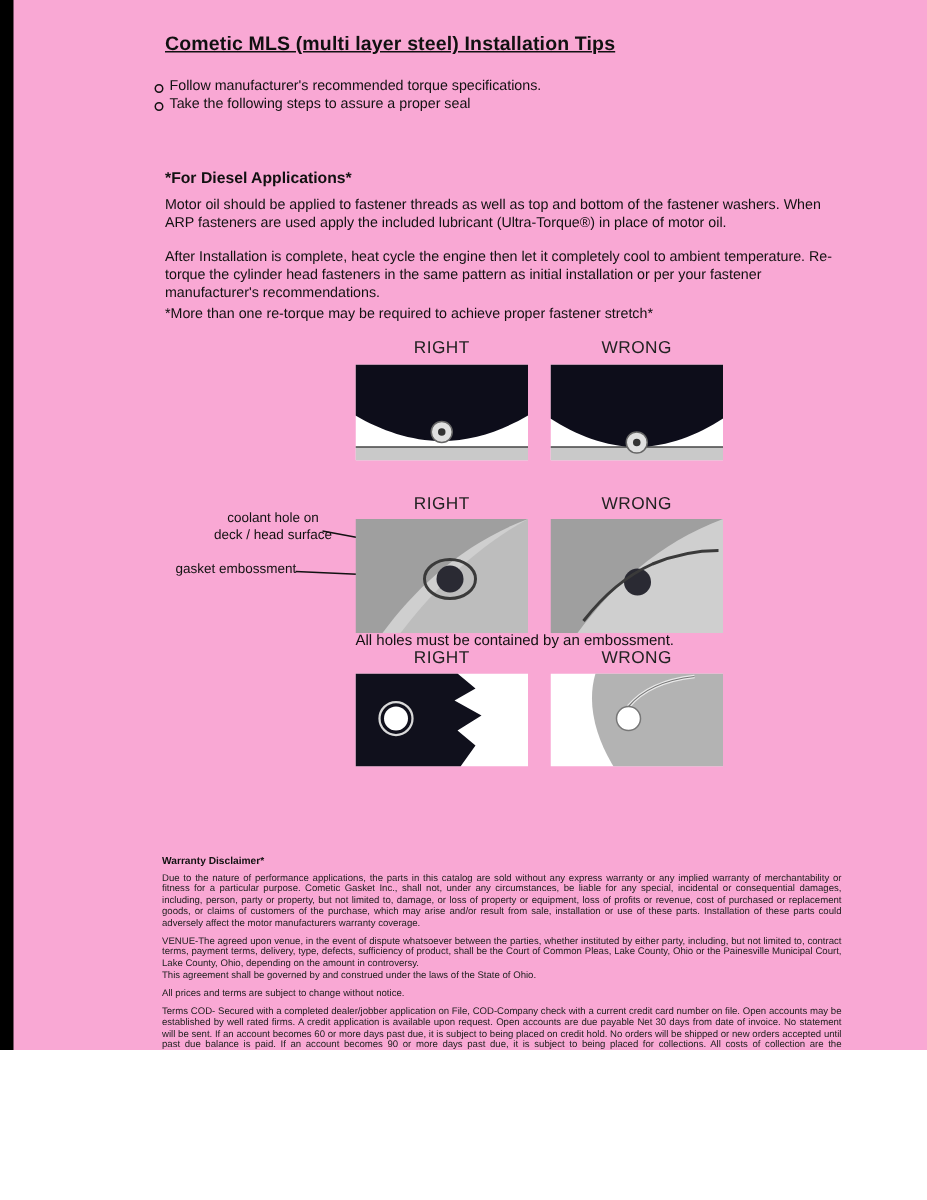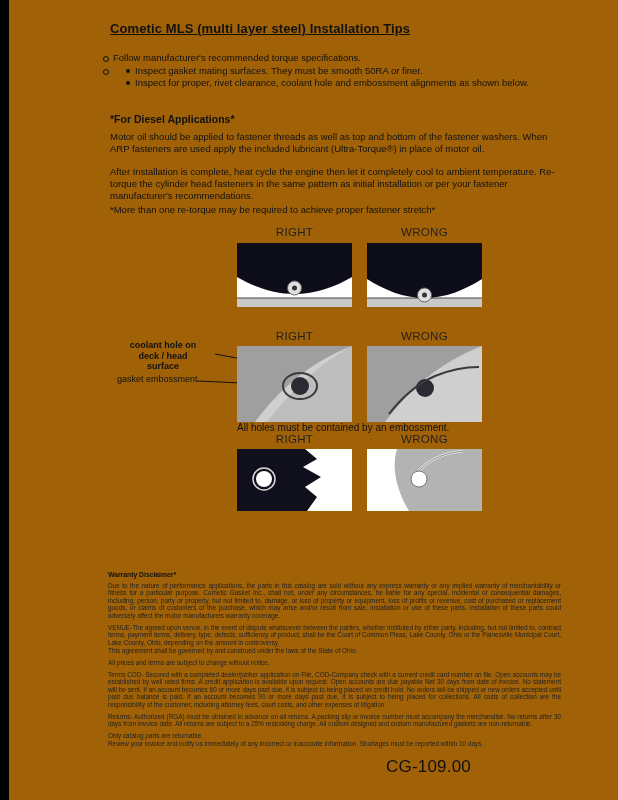--- a/index.html
+++ b/index.html
@@ -1,22 +1,22 @@
 <!DOCTYPE html>
 <html><head>
 <meta charset="utf-8">
 <style>
   * { margin: 0; padding: 0; box-sizing: border-box; }
   html, body { background: #ffffff; }
   body { font-family: "Liberation Sans", sans-serif; color: #111; }
   .page {
     position: relative;
     width: 618px;
-    height: 800px;
-    background: #a16207;
+    height: 700px;
+    background: #f9a8d4;
     overflow: hidden;
   }
   .edge-bar {
     position: absolute; left: 0; top: 0;
     width: 9px; height: 800px;
     background: #000000;
   }
   .title {
     position: absolute; left: 110px; top: 21px;
     font-size: 13px; font-weight: bold;
@@ -61,21 +61,21 @@
     position: absolute; width: 115px;
   }
   .diagram-box svg { display: block; width: 100%; height: 100%; }
   .caption {
     position: absolute; left: 237px;
     font-size: 10px; line-height: 12px; color: #111;
   }
   .annot {
     position: absolute; font-size: 9px; line-height: 10.5px; color: #111;
   }
-  .annot-coolant { left: 122px; top: 340px; width: 82px; text-align: center; font-weight: bold; }
+  .annot-coolant { left: 141px; top: 340px; width: 82px; text-align: center; }
   .annot-emboss  { left: 117px; top: 374px; width: 90px; }
   .connector-svg { position: absolute; left: 195px; top: 340px; width: 115px; height: 55px; }
   .warranty {
     position: absolute; left: 108px; top: 571px; width: 453px;
     font-size: 6.4px; line-height: 7.5px; color: #222;
     text-align: justify;
   }
   .warranty h3 { font-size: 6.8px; font-weight: bold; margin-bottom: 3px; color: #111; }
   .warranty p { margin-bottom: 4.5px; }
   .warranty p.tight { margin-bottom: 0.5px; }
@@ -89,24 +89,21 @@
 
 <div class="page">
 
   <div class="edge-bar"></div>
 
   <h1 class="title">Cometic MLS (multi layer steel) Installation Tips</h1>
 
   <ul class="tips">
     <li>Follow manufacturer's recommended torque specifications.</li>
     <li>
-      <ul class="subtips">
-        <li>Inspect gasket mating surfaces.  They must be smooth 50RA or finer.</li>
-        <li>Inspect for proper, rivet clearance, coolant hole and embossment alignments as shown below.</li>
-      </ul>
+      <span>Take the following steps to assure a proper seal</span>
     </li>
   </ul>
 
   <h2 class="diesel-heading">*For Diesel Applications*</h2>
   <p class="para p1">Motor oil should be applied to fastener threads as well as top and bottom of the fastener washers. When ARP fasteners are used apply the included lubricant (Ultra-Torque®) in place of motor oil.</p>
   <p class="para p2">After Installation is complete, heat cycle the engine then let it completely cool to ambient temperature. Re-torque the cylinder head fasteners in the same pattern as initial installation or per your fastener manufacturer's recommendations.</p>
   <p class="para note">*More than one re-torque may be required to achieve proper fastener stretch*</p>
 
   <div class="rw-label" style="left:237px; top:226px;">RIGHT</div>
   <div class="rw-label" style="left:367px; top:226px;">WRONG</div>

